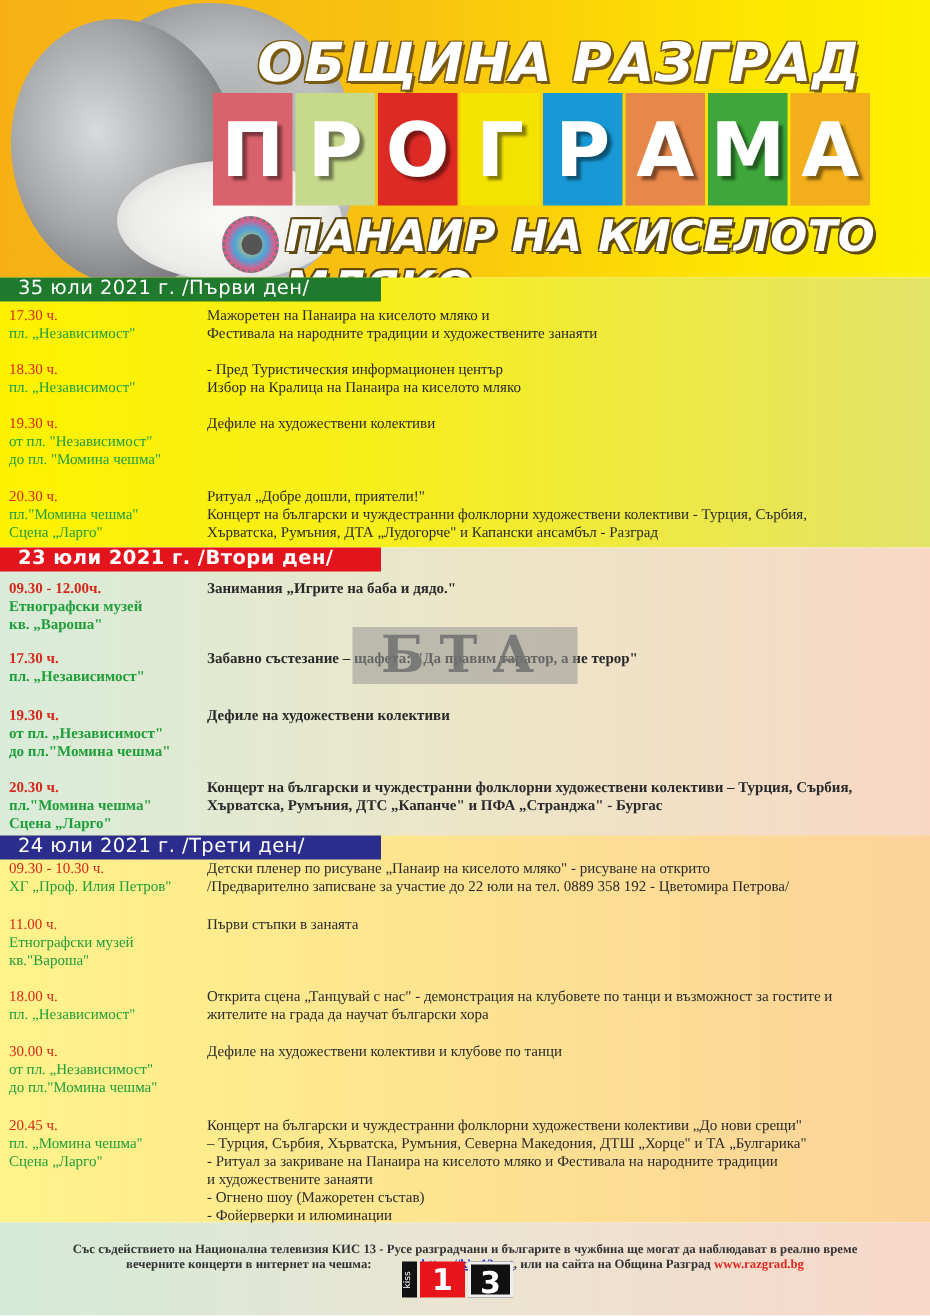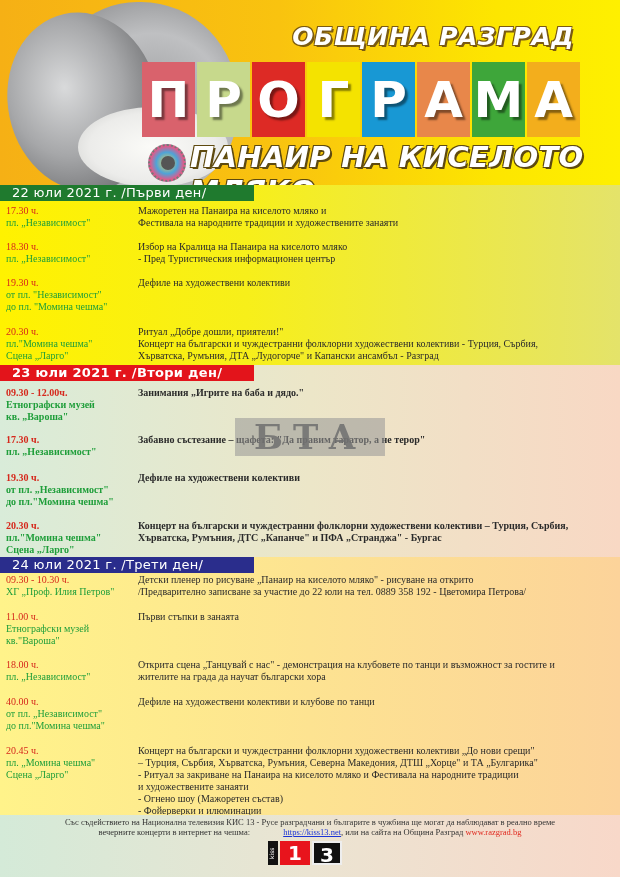--- a/index.html
+++ b/index.html
@@ -11,21 +11,21 @@
     background: linear-gradient(90deg, #f6b015 0%, #f9c30f 45%, #fde600 80%, #fef000 100%); }
   #pot { position:absolute; left:8px; top:2px; width:230px; height:200px; }
   #pot .rim { position:absolute; left:0; top:10px; width:150px; height:180px; border-radius:50%;
     background: radial-gradient(ellipse at 40% 40%, #d9dadb 0%, #a6a7a9 45%, #6f7072 80%, #4c4d4f 100%);
     transform: rotate(-12deg); }
   #pot .body { position:absolute; left:40px; top:0px; width:190px; height:195px; border-radius:48% 52% 46% 54%;
     background: radial-gradient(ellipse at 55% 55%, #9c9d9f 0%, #bfc0c2 50%, #8e8f91 85%, #5d5e60 100%); }
   #pot .milk { position:absolute; left:70px; top:105px; width:150px; height:80px; border-radius:50%;
     background: radial-gradient(ellipse at 50% 50%, #fbfbf8 0%, #ececea 60%, #c9cac8 100%); }
   #municipality { position:absolute; right:46px; top:22px; font-family:"DejaVu Sans", sans-serif;
-    font-style:italic; font-weight:bold; font-size:25px; letter-spacing:0.5px; color:#fff;
+    font-style:italic; font-weight:bold; font-size:36px; letter-spacing:0.5px; color:#fff;
     text-shadow: 2px 2px 0 #7a5a12, -1px -1px 0 #7a5a12, 1px -1px 0 #7a5a12, -1px 1px 0 #7a5a12; }
   #title-row { position:absolute; left:142px; top:62px; display:flex; gap:0; }
   .title-tile { width:53px; height:75px; display:flex; align-items:center; justify-content:center;
     font-family:"DejaVu Sans", sans-serif; font-weight:bold; font-size:50px; color:#fff;
     text-shadow: 3px 3px 2px rgba(0,0,0,0.45); margin-right:2px; }
   #fair-logo { position:absolute; left:148px; top:144px; width:38px; height:38px; border-radius:50%;
     background: radial-gradient(circle, #f2d44a 0%, #4ea3d8 45%, #e05a8a 70%, #8a8a8a 100%);
     border:2px dotted #777; }
   #fair-logo .face { position:absolute; left:11px; top:10px; width:14px; height:14px; border-radius:50%; background:#555; }
   #fair-name { position:absolute; left:190px; top:140px; font-family:"DejaVu Sans", sans-serif;
@@ -51,21 +51,21 @@
   .ev-line { display:block; white-space:nowrap; }
 
   
   #watermark { position:absolute; left:235px; top:418px; width:150px; height:38px; background:rgba(150,150,150,0.55);
     color:rgba(110,110,110,0.85); font-family:"DejaVu Serif", serif; font-weight:bold; font-size:34px;
     line-height:38px; text-align:center; letter-spacing:10px; }
 
   
   #footer { position:absolute; left:0; top:815px; width:620px; height:62px;
     background: linear-gradient(90deg, #d4ead8 0%, #ebe4d2 50%, #f8d8c9 100%); text-align:center; }
-  #footer-text { font-size:8.5px; line-height:10px; font-weight:normal; color:#333; padding-top:2px; }
+  #footer-text { font-size:8.5px; line-height:10px; font-weight:bold; color:#333; padding-top:12px; }
   #footer-text .link-blue { color:#1a33d6; text-decoration:underline;margin-left:31px; }
   #footer-text .link-red { color:#e0281e;text-align:right; }
   #kiss-logo { position:absolute; left:268px; top:841px; display:flex; gap:2px; }
   #kiss-logo .k-side { width:10px; height:24px; background:#111; color:#fff; font-size:6px; writing-mode:vertical-rl; transform:rotate(180deg); text-align:center; font-family:"DejaVu Sans", sans-serif; }
   #kiss-logo .k-1 { width:30px; height:24px; background:#e8141c; color:#fff; font-family:"DejaVu Sans", sans-serif; font-weight:bold; font-size:20px; line-height:24px; text-align:center; }
   #kiss-logo .k-3 { width:30px; height:24px; background:#111; color:#fff; font-family:"DejaVu Sans", sans-serif; font-weight:bold; font-size:20px; line-height:24px; text-align:center; border:2px solid #eee; }
 </style>
 </head>
 <body>
 
@@ -88,39 +88,39 @@
       <div class="title-tile" style="background: rgb(62, 166, 58);">М</div>
       <div class="title-tile" style="background: rgb(243, 174, 28);">А</div>
     </div>
     <div id="fair-logo">
         <div class="face"></div>
       </div>
     <div id="fair-name">ПАНАИР НА КИСЕЛОТО МЛЯКО</div>
   </div>
 
   <div class="day" id="day1">
-    <div class="day-banner">22 юли 2021 г. /Първи ден/</div>
+    <div class="day-banner">35 юли 2021 г. /Първи ден/</div>
     <div class="event" style="top:20px">
       <div class="ev-left">
           <span class="ev-time">17.30 ч.</span>
           <span class="ev-place">пл. „Независимост"</span>
         </div>
       <div class="ev-right">
           <span class="ev-line">Мажоретен на Панаира на киселото мляко и</span>
           <span class="ev-line">Фестивала на народните традиции и художествените занаяти</span>
         </div>
     </div>
     <div class="event" style="top:56px">
       <div class="ev-left">
           <span class="ev-time">18.30 ч.</span>
           <span class="ev-place">пл. „Независимост"</span>
         </div>
       <div class="ev-right">
+          <span class="ev-line">- Пред Туристическия информационен център</span>
           <span class="ev-line">Избор на Кралица на Панаира на киселото мляко</span>
-          <span class="ev-line">- Пред Туристическия информационен център</span>
         </div>
     </div>
     <div class="event" style="top:92px">
       <div class="ev-left">
           <span class="ev-time">19.30 ч.</span>
           <span class="ev-place">от пл. "Независимост"</span>
           <span class="ev-place">до пл. "Момина чешма"</span>
         </div>
       <div class="ev-right">
           <span class="ev-line">Дефиле на художествени колективи</span>
@@ -211,21 +211,21 @@
           <span class="ev-time">18.00 ч.</span>
           <span class="ev-place"> пл. „Независимост"</span>
         </div>
       <div class="ev-right">
           <span class="ev-line">Открита сцена „Танцувай с нас" - демонстрация на клубовете по танци и възможност за гостите и</span>
           <span class="ev-line"> жителите на града да научат български хора</span>
         </div>
     </div>
     <div class="event" style="top:139px">
       <div class="ev-left">
-          <span class="ev-time">40.00 ч.</span>
+          <span class="ev-time">30.00 ч.</span>
           <span class="ev-place">от пл. „Независимост"</span>
           <span class="ev-place">до пл."Момина чешма"</span>
         </div>
       <div class="ev-right">
           <span class="ev-line"> Дефиле на художествени колективи и клубове по танци</span>
         </div>
     </div>
     <div class="event" style="top:188px">
       <div class="ev-left">
           <span class="ev-time">20.45 ч.</span>

